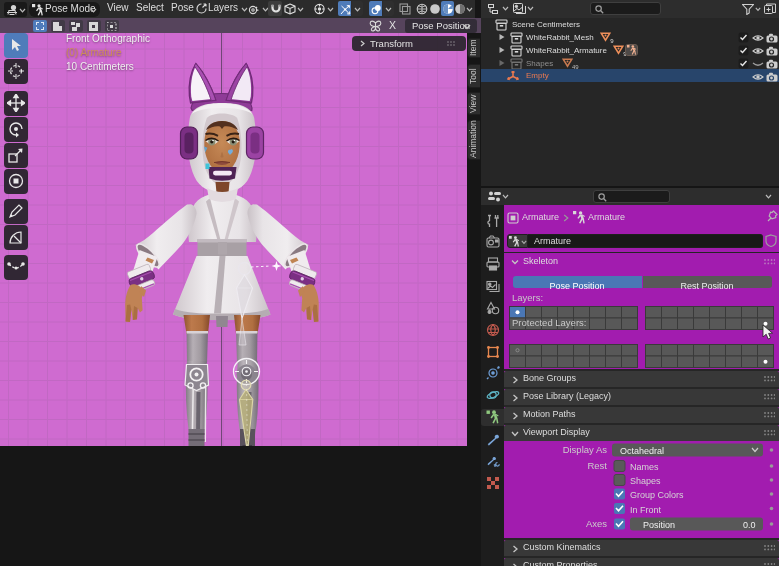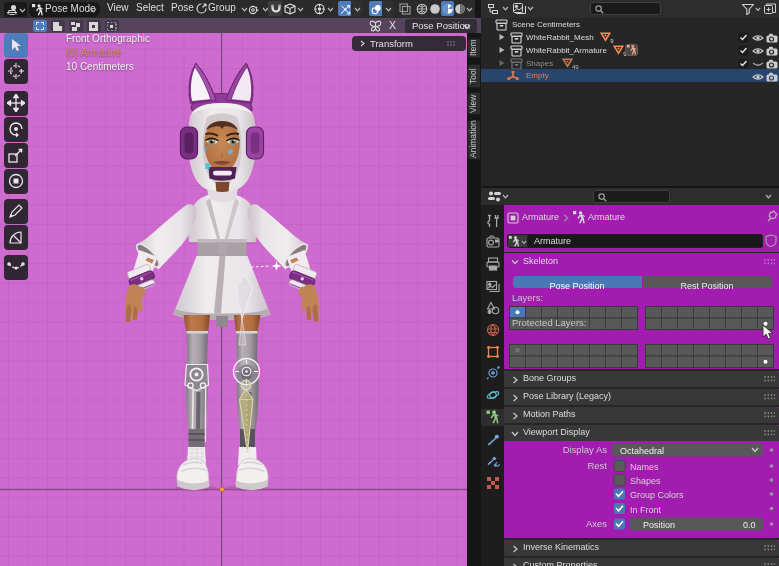--- a/index.html
+++ b/index.html
@@ -1,21 +1,21 @@
 <!DOCTYPE html>
 <html><head><meta charset="utf-8"><style>
 *{margin:0;padding:0;box-sizing:border-box}
 html,body{width:779px;height:566px;background:#161616;overflow:hidden;font-family:"Liberation Sans",sans-serif}
 .ab{position:absolute}.tm{font-size:10px;color:#dedede;white-space:nowrap}.to{font-size:8px;color:#dedede;white-space:nowrap}.tp{font-size:9px;color:#dedede;white-space:nowrap}
 .ts{font-size:9.5px;color:#d0d0d0;white-space:nowrap}
 svg{display:block}
 </style></head>
 <body>
 <div class="ab" style="left:0;top:0;width:779px;height:566px">
-<div class="ab" style="left:0;top:18px;width:467px;height:548px;background:#cf6bd0;overflow:hidden">
+<div class="ab" style="left:0;top:18px;width:467px;height:428px;background:#cf6bd0;overflow:hidden">
 <svg class="ab" style="left:0;top:0" width="467" height="548" viewBox="0 18 467 548">
 <g stroke="#ae64b2" stroke-width="1" opacity="0.42">
 <line x1="8.5" y1="18" x2="8.5" y2="566"></line>
 <line x1="28.0" y1="18" x2="28.0" y2="566"></line>
 <line x1="47.5" y1="18" x2="47.5" y2="566"></line>
 <line x1="67.0" y1="18" x2="67.0" y2="566"></line>
 <line x1="86.5" y1="18" x2="86.5" y2="566"></line>
 <line x1="106.0" y1="18" x2="106.0" y2="566"></line>
 <line x1="125.5" y1="18" x2="125.5" y2="566"></line>
 <line x1="145.0" y1="18" x2="145.0" y2="566"></line>
@@ -411,21 +411,21 @@
  </div>
  <div class="ab tm" style="left:107px;top:2px">View</div>
  <div class="ab tm" style="left:136px;top:2px">Select</div>
  <div class="ab tm" style="left:171px;top:2px">Pose</div>
  <svg class="ab" style="left:196px;top:3px" width="11" height="11" viewBox="0 0 11 11">
         <g stroke="#d8d8d8" fill="none">
           <path d="M5.5 1 A4.5 4.5 0 1 0 10 5.5" stroke-width="1.2"></path>
           <path d="M10 1 L6.5 4.5 M10 1 L7.5 1 M10 1 L10 3.5" stroke-width="1.1"></path>
         </g>
       </svg>
- <div class="ab tm" style="left:208px;top:2px">Group</div>
+ <div class="ab tm" style="left:208px;top:2px">Layers</div>
  <svg class="ab" style="left:241px;top:7px" width="7" height="5" viewBox="0 0 7 5">
         <polyline points="1,1 3.5,3.8 6,1" stroke="#bbb" stroke-width="1.2" fill="none"></polyline>
       </svg>
  <svg class="ab" style="left:248px;top:3px" width="13" height="12" viewBox="0 0 13 12">
         <g stroke="#d8d8d8" fill="none" stroke-width="1.1">
           <circle cx="5" cy="7" r="3.6"></circle>
           <circle cx="5" cy="7" r="1.2"></circle>
           <path d="M8 4 A4.8 4.8 0 0 1 9.8 8" stroke-dasharray="1.5,1.3"></path>
         </g>
       </svg>
@@ -1058,21 +1058,21 @@
         <circle cx="290.5" cy="86" r="1.8" fill="#9a9a9a"></circle>
       </svg>
 <div class="ab ts" style="left:0px;top:256px;width:126px;text-align:right;color:#cccccc">Display As</div>
 <div class="ab ts" style="left:0px;top:272px;width:126px;text-align:right;color:#cccccc">Rest</div>
 <div class="ab ts" style="left:0px;top:330px;width:126px;text-align:right;color:#cccccc">Axes</div>
 <div class="ab" style="left:23px;top:350px;width:275px;height:2px;background:#262626"></div>
 <div class="ab" style="left:23px;top:352px;width:275px;height:16px;background:#383838;border-radius:2px 2px 0 0"></div>
       <svg class="ab" style="left:30px;top:356.5px" width="8" height="8" viewBox="0 0 8 8">
         <polyline points="2.5,1 6,4 2.5,7" stroke="#c5c5c5" stroke-width="1.3" fill="none"></polyline>
       </svg>
-      <div class="ab tp" style="left:42px;top:353.5px">Inverse Kinematics</div>
+      <div class="ab tp" style="left:42px;top:353.5px">Custom Kinematics</div>
       <svg class="ab" style="left:283px;top:357px" width="11" height="6" viewBox="0 0 11 6" opacity="0.5">
         <g fill="#cfcfcf">
           <circle cx="1" cy="1" r="0.9"></circle>
           <circle cx="4.3" cy="1" r="0.9"></circle>
           <circle cx="7.6" cy="1" r="0.9"></circle>
           <circle cx="10.6" cy="1" r="0.9"></circle>
           <circle cx="1" cy="4.4" r="0.9"></circle>
           <circle cx="4.3" cy="4.4" r="0.9"></circle>
           <circle cx="7.6" cy="4.4" r="0.9"></circle>
           <circle cx="10.6" cy="4.4" r="0.9"></circle>

